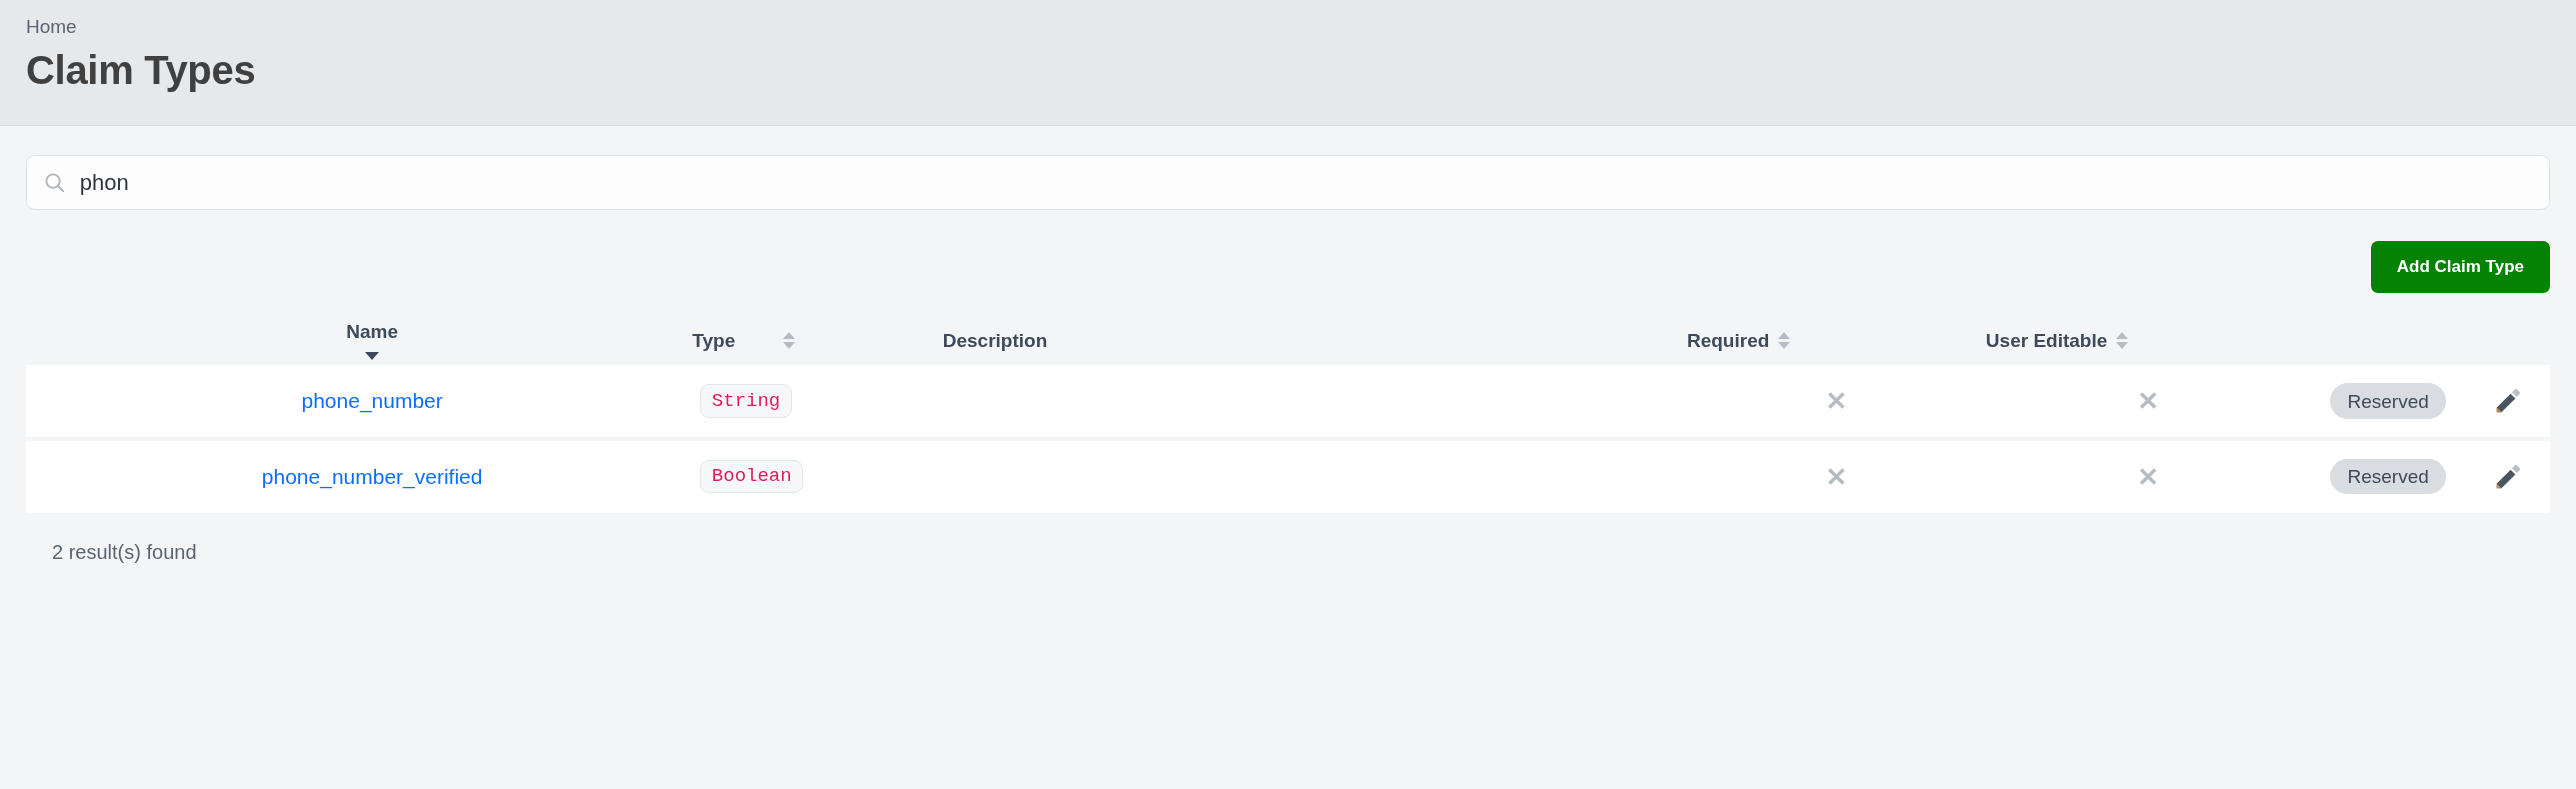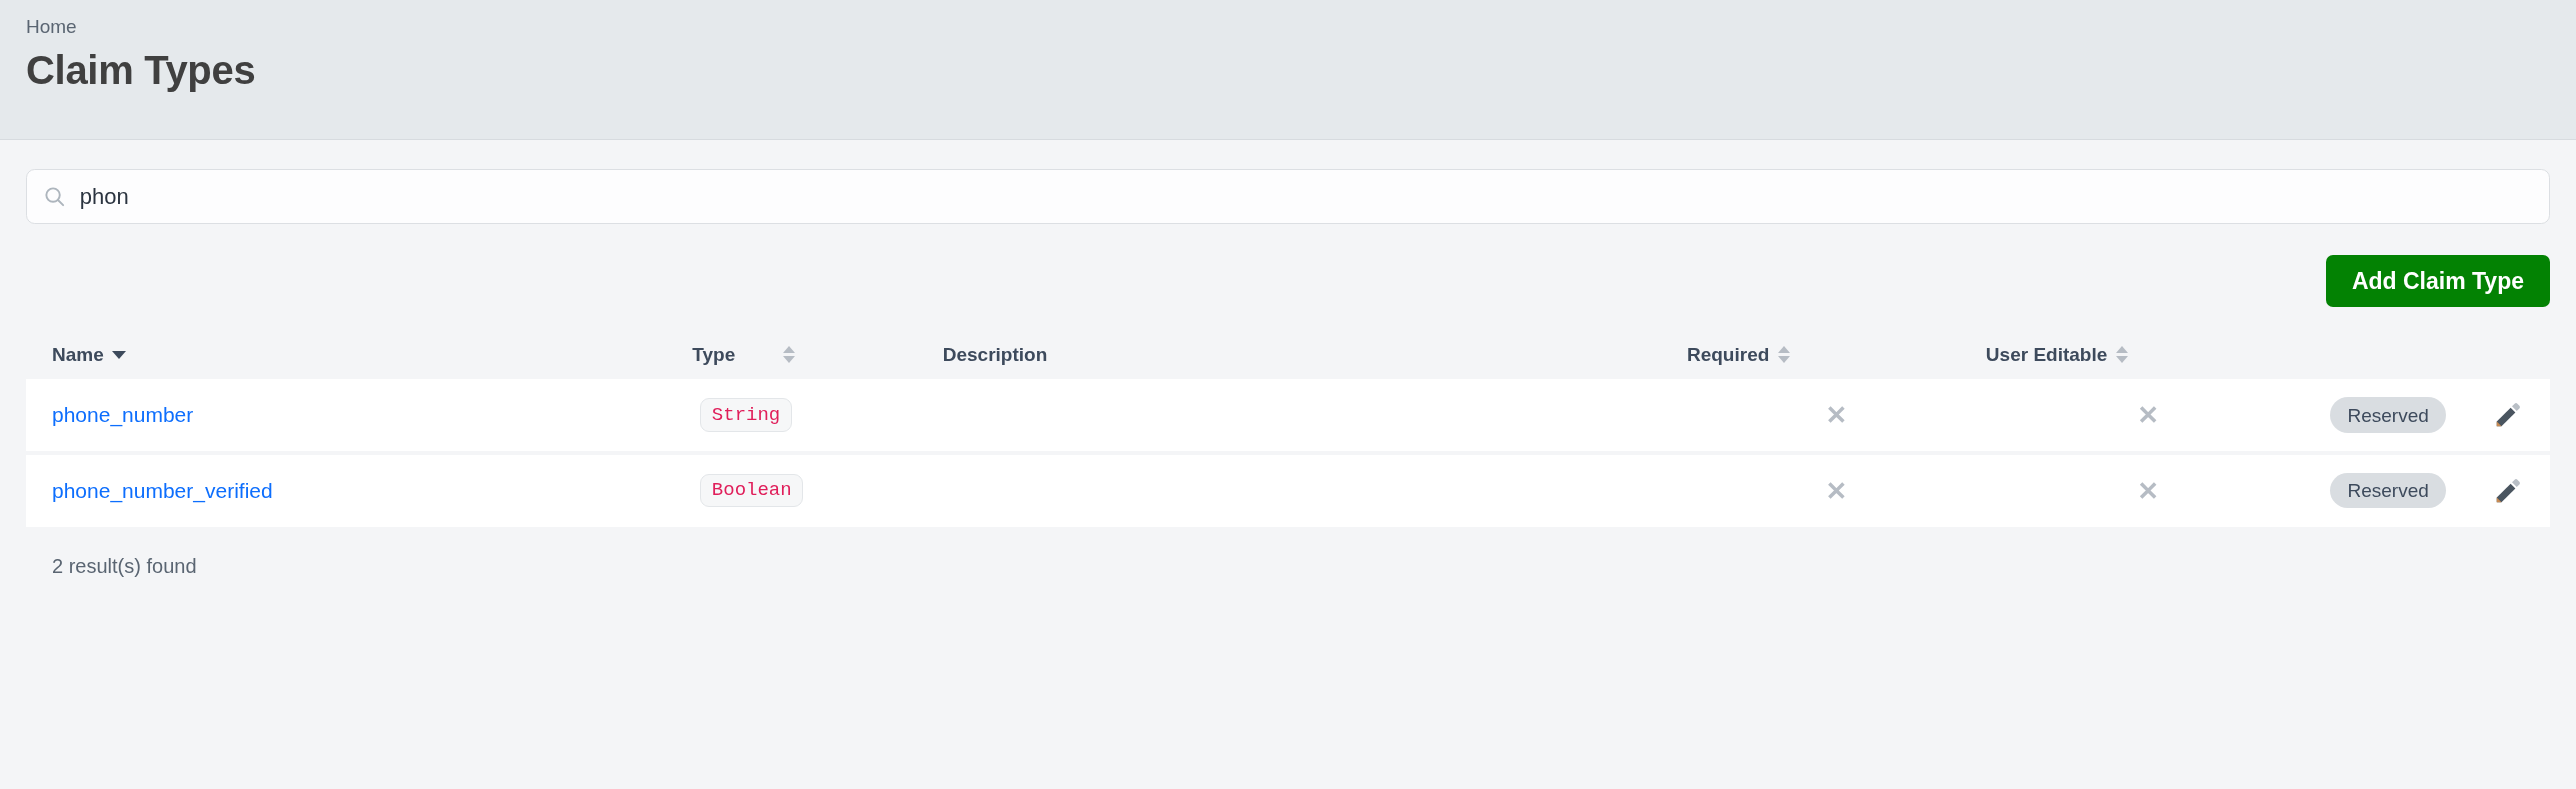--- a/index.html
+++ b/index.html
@@ -13,21 +13,21 @@
     font-family: "Liberation Sans", sans-serif;
     color: #212529;
     overflow: hidden;
   }
 
   
   .page-header {
     background: #e5e9ec;
     border-bottom: 0.9px solid #d7dbdf;
     padding: 14px 26px 19px 26px;
-    height: 140px;
+    height: 126px;
     box-sizing: border-box;
   }
   .breadcrumb {
     font-size: 19px;
     color: #5a6572;
     line-height: 26px;
     margin-bottom: 5.2px;
   }
   .breadcrumb-link {
     color: #5a6572;
@@ -89,21 +89,21 @@
     display: flex;
     justify-content: flex-end;
     margin-top: 31px;
   }
   .btn-primary {
     background: #038203;
     color: #ffffff;
     border: none;
     border-radius: 7px;
     font-family: "Liberation Sans", sans-serif;
-    font-size: 23px;
+    font-size: 17px;
     font-weight: bold;
     padding: 0 26px;
     height: 52px;
     line-height: 52px;
     cursor: pointer;
     white-space: nowrap;
   }
 
   
   .table {
@@ -122,21 +122,21 @@
     display: flex;
     align-items: center;
     gap: 8.7px;
     cursor: pointer;
     user-select: none;
     box-sizing: border-box;
   }
   .th.static { cursor: default; }
 
   
-  .col-name      { width: 673px; padding-left: 26px; }
+  .col-name      { width: 673px; padding-left: 26px; flex-direction: column; }
   .col-type      { width: 253px; gap: 48px; }
   .col-desc      { width: 752px; }
   .col-required  { width: 302px; }
   .col-editable  { width: 328px; }
   .col-reserved  { width: 157px; }
   .col-action    { width: 85px; }
 
   .sort-both {
     display: inline-flex;
     flex-direction: column;

